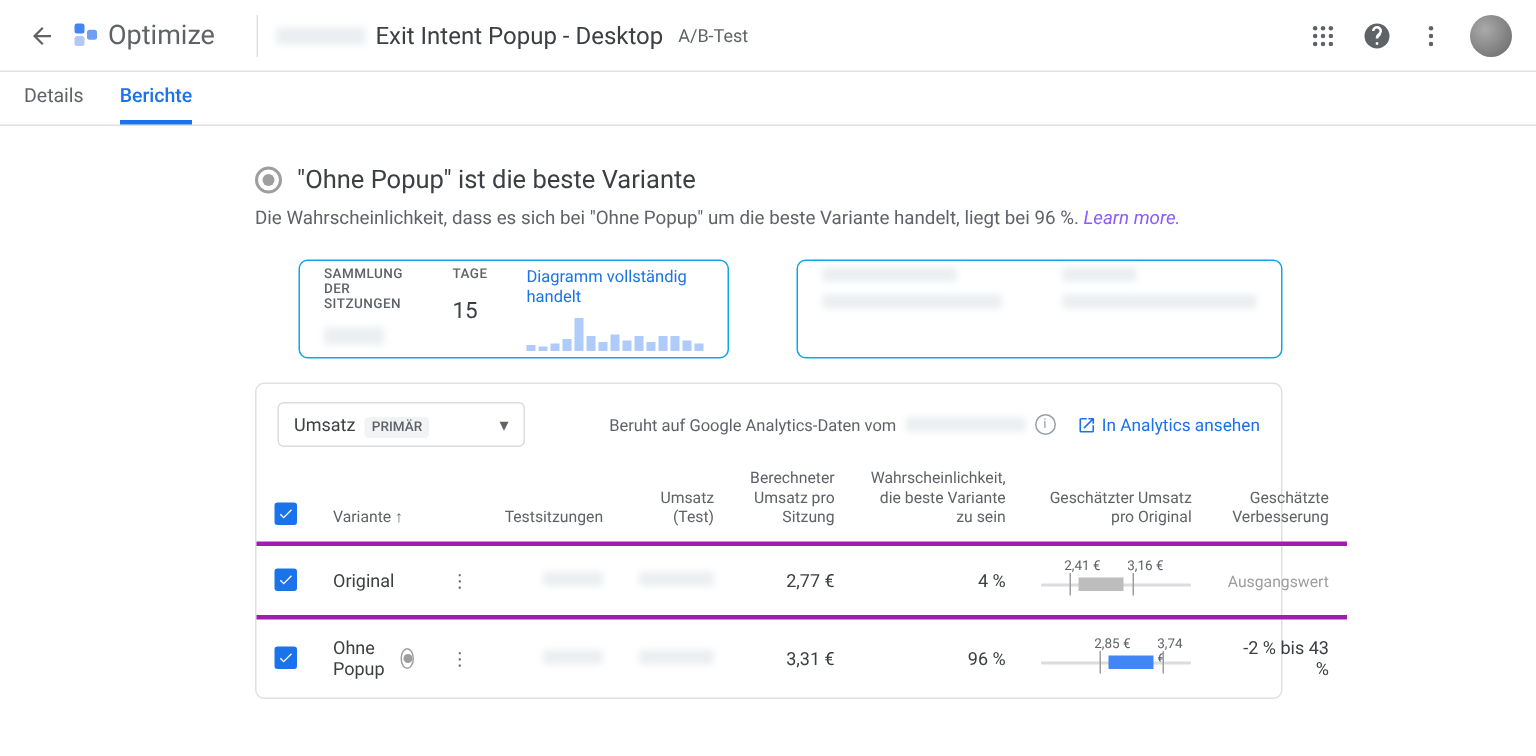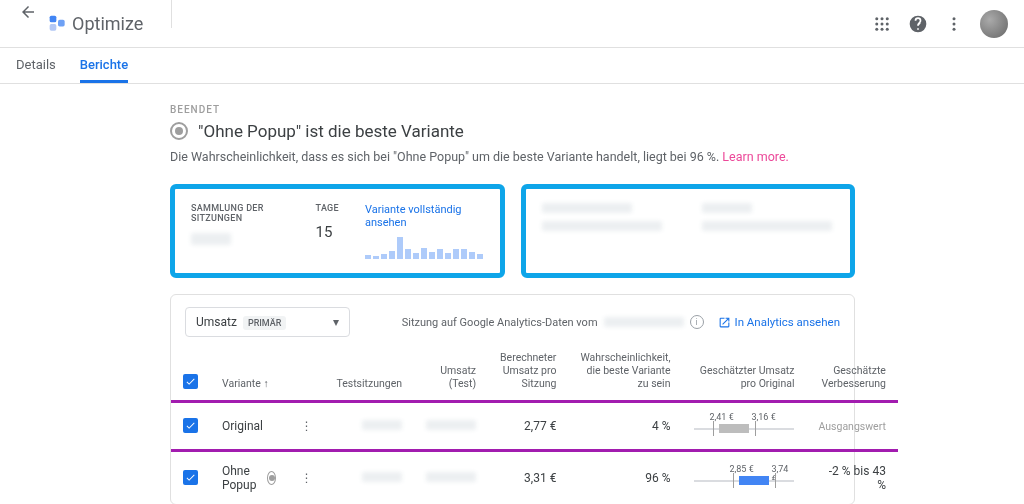--- a/index.html
+++ b/index.html
@@ -1,18 +1,18 @@
 <!DOCTYPE html>
 <html><head>
 <meta charset="utf-8">
 <style>
   * { box-sizing: border-box; margin: 0; padding: 0; }
   body { font-family: 'Google Sans', Roboto, Arial, sans-serif; font-size: 13px; color: #3c4043; background: #fff; width: 1024px; }
   
-  .topbar { display: flex; height: 48px; border-bottom: 1px solid #e0e0e0; padding: 0 16px; }
+  .topbar { display: flex; align-items: center; height: 48px; border-bottom: 1px solid #e0e0e0; padding: 0 16px; }
   .back-btn { width: 24px; height: 24px; display: flex; align-items: center; justify-content: center; color:#5f6368; cursor:pointer; margin-right:8px;}
   .opt-logo { display:flex; align-items:center; margin-right:16px; }
   .opt-logo svg { height:20px; }
   .opt-name { font-size:18px; color:#5f6368; margin-left:4px;}
   .divider-v { width:1px; height:28px; background:#e0e0e0; margin:0 12px;}
   .crumb-redacted { width:60px; height:12px; background:#eceff1; border-radius:2px; filter:blur(2px); margin-right:4px;}
   .title { font-size:16px; color:#3c4043; }
   .subtitle { font-size:12px; color:#5f6368; margin-left:8px;}
   .top-right { margin-left:auto; display:flex; align-items:center; gap:16px; color:#5f6368;}
   .top-right .icon-btn { width:20px; height:20px; display:flex; align-items:center; justify-content:center; cursor:pointer;}
@@ -23,24 +23,24 @@
   .tab.active { color:#1a73e8; border-bottom-color:#1a73e8; font-weight:500;}
   
   .content { padding: 20px 0 0 170px; width: 855px; }
   
   .status-label { font-size:10px; letter-spacing:1px; color:#9e9e9e; font-weight:500;}
   .summary-row { display:flex; align-items:center; margin-top:6px;}
   .medal { width:18px; height:18px; border:2px solid #9e9e9e; border-radius:50%; display:flex; align-items:center; justify-content:center; margin-right:10px;}
   .medal-inner { width:8px; height:8px; background:#9e9e9e; border-radius:50%;}
   .summary-title { font-size:17px; color:#3c4043;}
   .summary-desc { font-size:12.5px; color:#5f6368; margin-top:8px; }
-  .summary-desc .link { color:#ec4899; cursor:pointer;}
+  .summary-desc .link { color:#8b5cf6; cursor:pointer;font-style:italic;}
   
   .cards-row { display:flex; gap:16px; margin-top:20px;}
-  .card { border:5px solid #0ea5e9; border-radius:6px; padding:14px 16px; flex:1; }
+  .card { border:1px solid #0ea5e9; border-radius:6px; padding:4px 16px; flex:1;margin-left:29px; }
   .card-left { display:flex; gap:18px; align-items:flex-start;}
   .card-col { display:flex; flex-direction:column; }
   .card-col-label { font-size:9px; color:#5f6368; letter-spacing:.3px; font-weight:500; text-transform:uppercase;}
   .card-col-val { margin-top:10px; }
   .redact { background:#eceff1; border-radius:2px; filter:blur(2px);}
   .spark-link { font-size:11px; color:#1a73e8; cursor:pointer; margin-bottom:6px;}
   .sparkline { display:flex; align-items:flex-end; gap:2px; height:24px;}
   .sparkline div { background:#aecbfa; width:6px;}
   .card-right { display:flex; gap:40px;}
   .card-right .col .lbl { height:10px; width:80px; margin-bottom:6px;}
@@ -88,20 +88,25 @@
   </div>
   <div class="opt-logo">
     <svg viewBox="0 0 24 24" width="20" height="20">
       <rect x="2" y="2" width="8" height="8" rx="2" fill="#4285f4"></rect>
       <rect x="2" y="12" width="8" height="8" rx="2" fill="#b3c8f5"></rect>
       <rect x="12" y="7" width="8" height="8" rx="2" fill="#6ea1f5"></rect>
     </svg>
     <span class="opt-name">Optimize</span>
   </div>
   <div class="divider-v"></div>
+  <div style="display:flex;align-items:center;gap:2px;">
+    <div class="crumb-redacted"></div>
+    <span class="title">Exit Intent Popup - Desktop</span>
+    <span class="subtitle">A/B-Test</span>
+  </div>
   <div class="top-right">
     <div class="icon-btn">
       <svg viewBox="0 0 24 24" width="18" height="18" fill="#5f6368">
           <circle cx="5" cy="5" r="2"></circle>
           <circle cx="12" cy="5" r="2"></circle>
           <circle cx="19" cy="5" r="2"></circle>
           <circle cx="5" cy="12" r="2"></circle>
           <circle cx="12" cy="12" r="2"></circle>
           <circle cx="19" cy="12" r="2"></circle>
           <circle cx="5" cy="19" r="2"></circle>
@@ -125,21 +130,20 @@
   </div>
 </div>
 
 <div class="tabs">
   <div class="tab">Details</div>
   <div class="tab active">Berichte</div>
 </div>
 
 <div class="content">
 
-  <div class="status-label">BEENDET</div>
   <div class="summary-row">
     <div class="medal">
         <div class="medal-inner"></div>
       </div>
     <div class="summary-title">"Ohne Popup" ist die beste Variante</div>
   </div>
   <div class="summary-desc">
     <span>Die Wahrscheinlichkeit, dass es sich bei "Ohne Popup" um die beste Variante handelt, liegt bei 96 %. </span><span class="link">Learn more.</span>
   </div>
 
@@ -147,21 +151,21 @@
     <div class="card card-left">
       <div class="card-col">
         <div class="card-col-label">SAMMLUNG DER SITZUNGEN</div>
         <div class="card-col-val redact" style="width:40px;height:12px;"></div>
       </div>
       <div class="card-col">
         <div class="card-col-label">TAGE</div>
         <div class="card-col-val" style="font-size:15px;">15</div>
       </div>
       <div class="card-col" style="margin-left:8px;">
-        <div class="spark-link">Variante vollständig ansehen</div>
+        <div class="spark-link">Diagramm vollständig handelt</div>
         <div class="sparkline">
           <div style="height:4px"></div>
             <div style="height:3px"></div>
             <div style="height:5px"></div>
             <div style="height:8px"></div>
           <div style="height:22px"></div>
             <div style="height:10px"></div>
             <div style="height:6px"></div>
             <div style="height:11px"></div>
           <div style="height:7px"></div>
@@ -186,21 +190,21 @@
     </div>
   </div>
 
   <div class="main-card">
     <div class="main-card-header">
       <div class="metric-select">
         <span><span>Umsatz</span><span class="chip">PRIMÄR</span></span>
         <span class="arrow-down">▾</span>
       </div>
       <div class="ga-note">
-        <span>Sitzung auf Google Analytics-Daten vom</span>
+        <span>Beruht auf Google Analytics-Daten vom</span>
         <span class="redact"></span>
         <span class="info-icon">i</span>
       </div>
       <div class="analytics-link">
         <svg width="13" height="13" viewBox="0 0 24 24" fill="#1a73e8">
             <path d="M14 3v2h3.59L7.76 14.83l1.41 1.41L19 6.41V10h2V3h-7zM19 19H5V5h7V3H5a2 2 0 00-2 2v14a2 2 0 002 2h14a2 2 0 002-2v-7h-2v7z"></path>
           </svg>
         <span>In Analytics ansehen</span>
       </div>
     </div>

